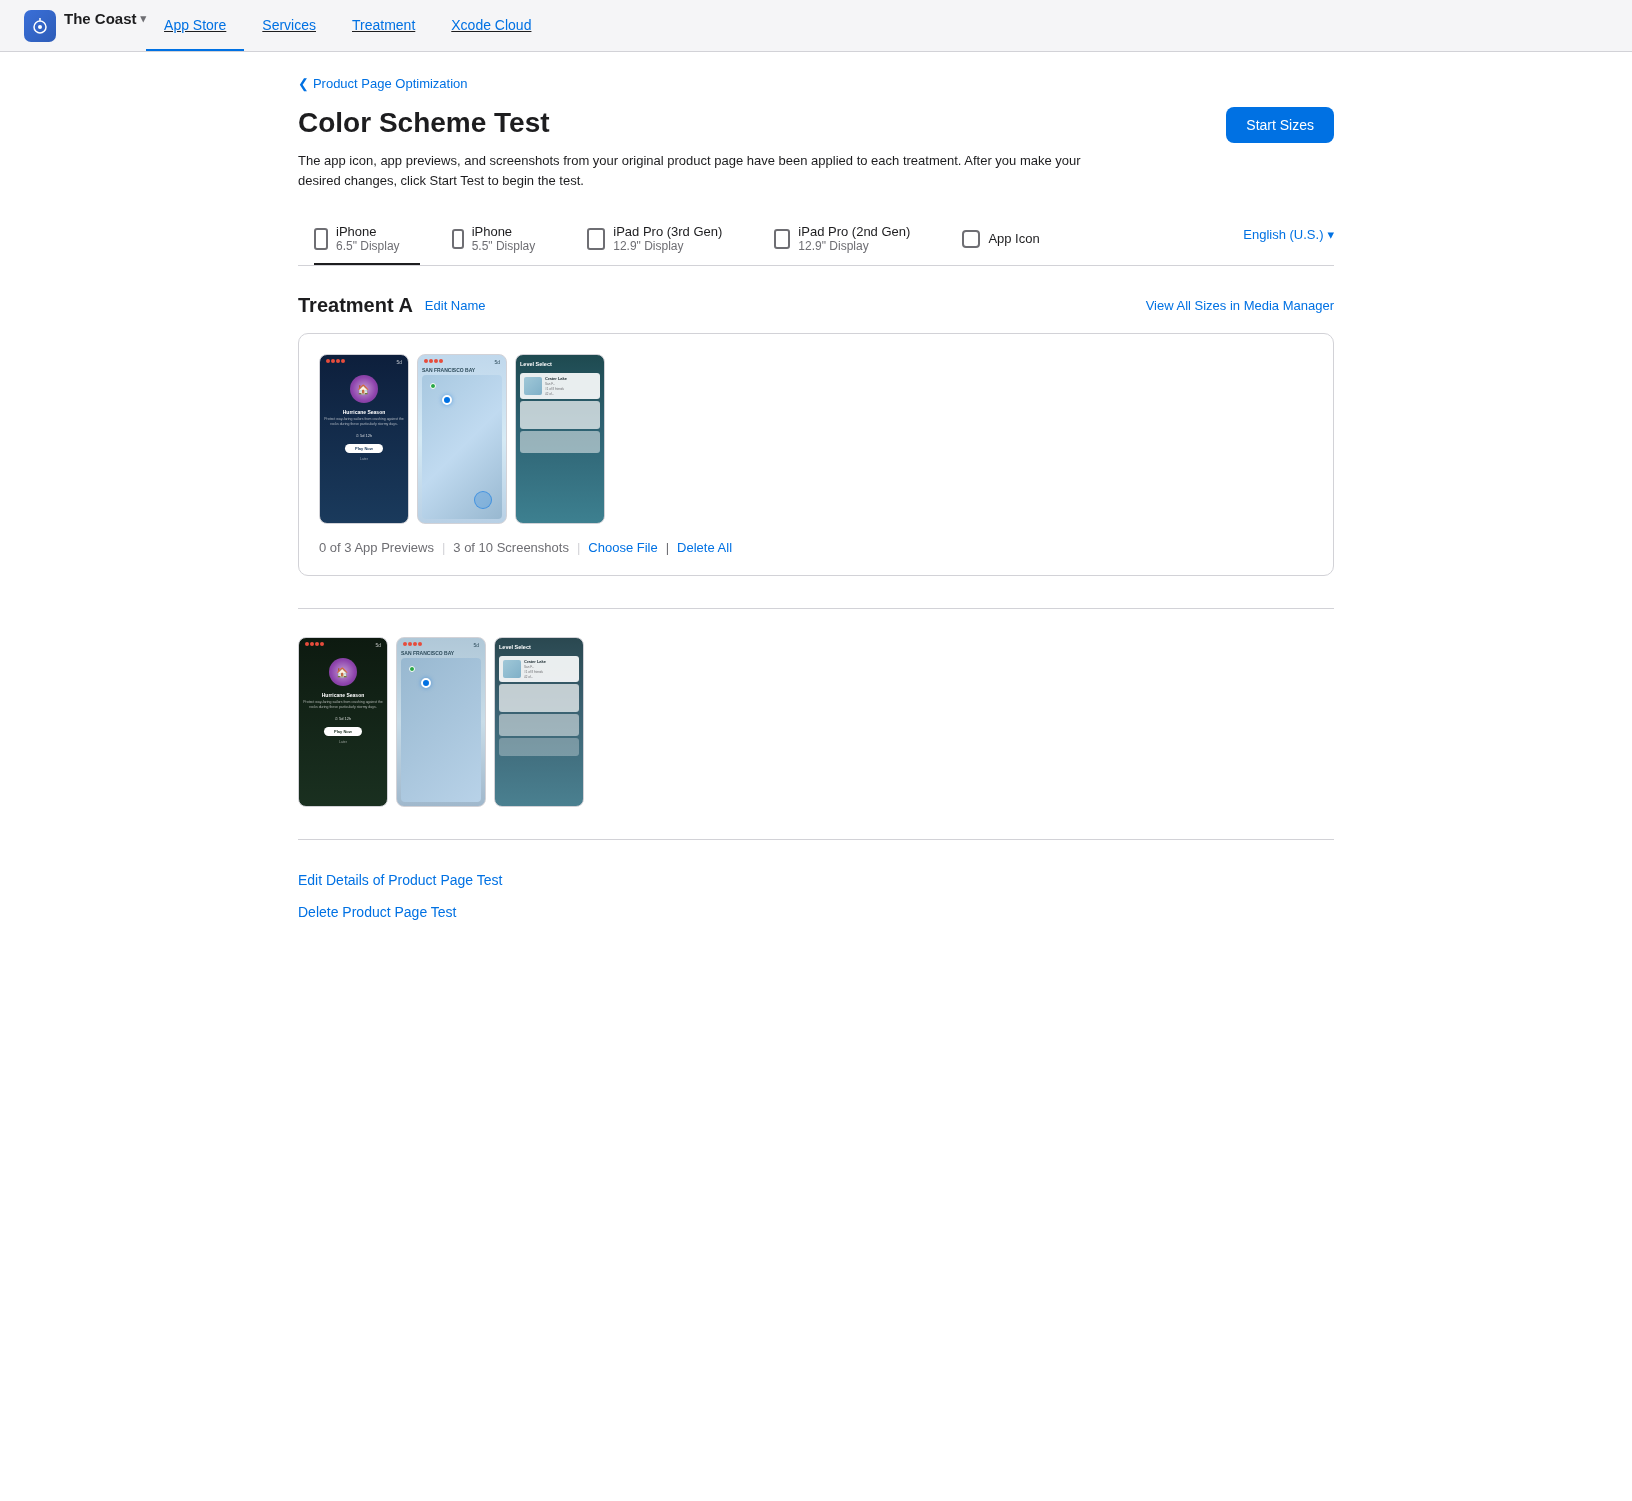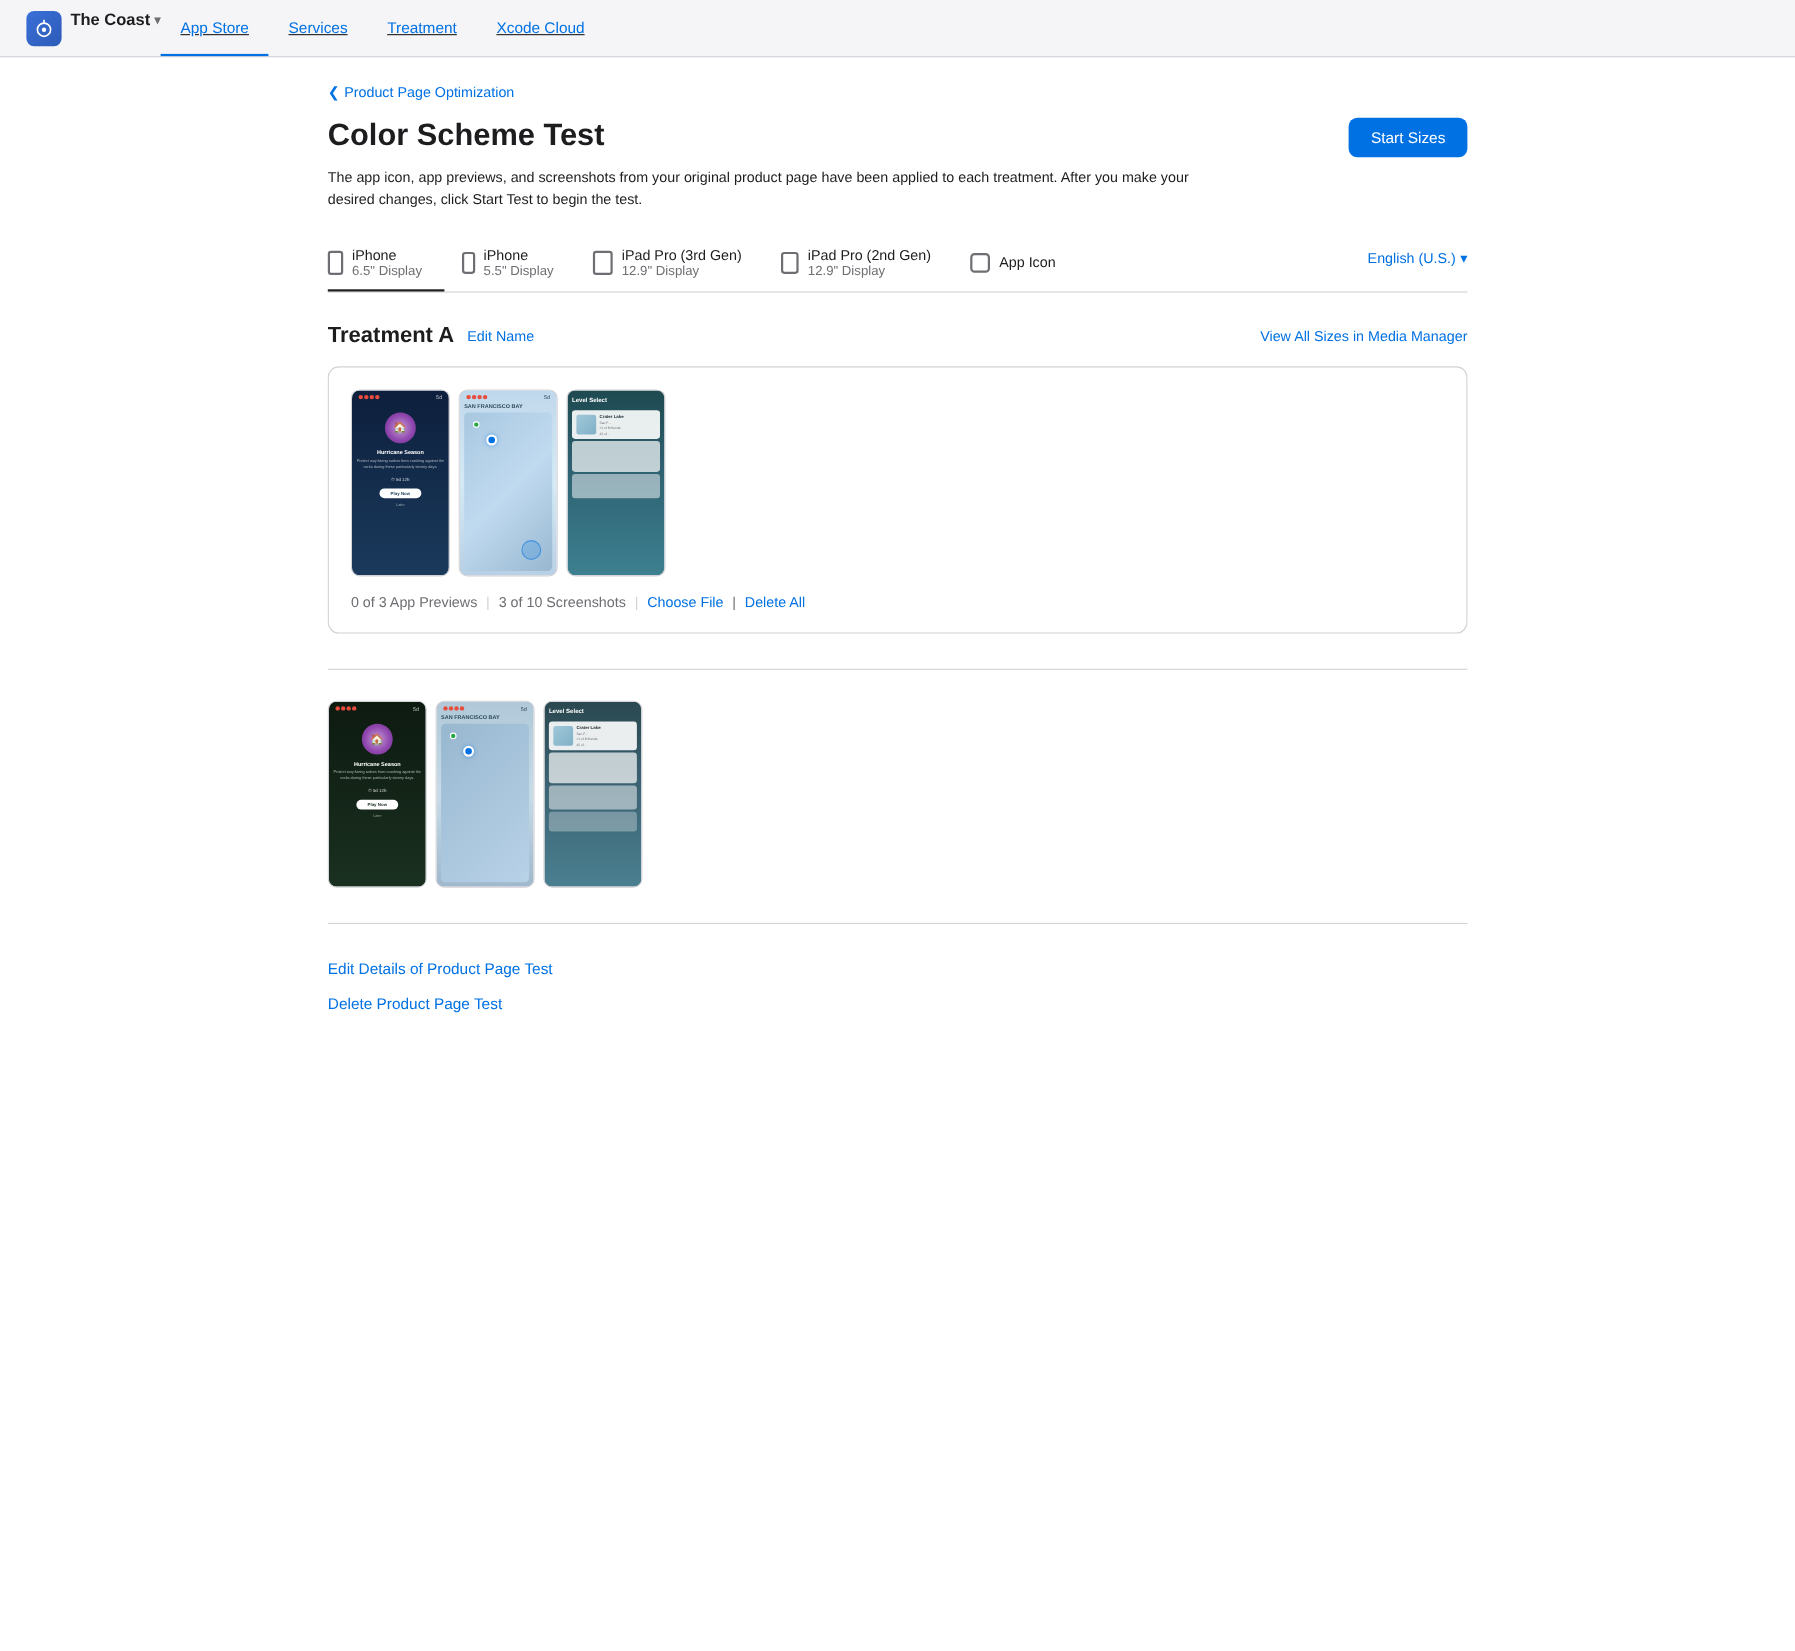--- a/index.html
+++ b/index.html
@@ -133,20 +133,21 @@
     .device-tab {
       display: flex;
       align-items: center;
       gap: 8px;
       padding: 10px 20px 10px 0;
       margin-right: 16px;
       cursor: pointer;
       border-bottom: 2px solid transparent;
       color: #1d1d1f;
       font-size: 13px;
+      margin-left: 16px;
     }
     .device-tab.active {
       border-bottom: 2px solid #1d1d1f;
     }
     .device-tab-label {
       display: flex;
       flex-direction: column;
     }
     .device-tab-name { font-size: 13px; }
     .device-tab-size { font-size: 12px; color: #6e6e73; }

